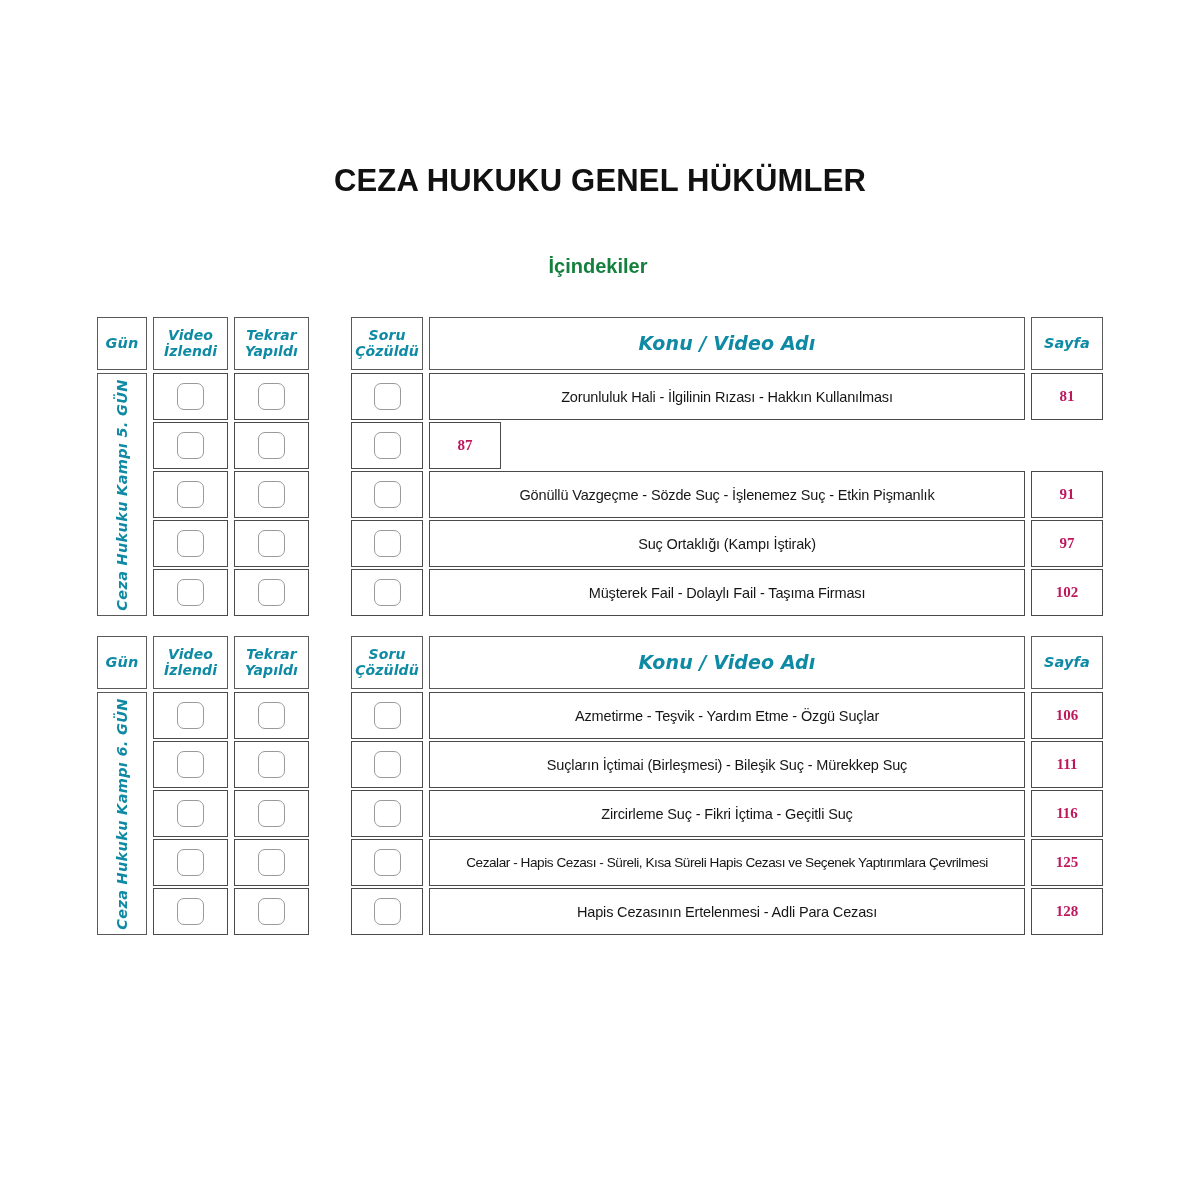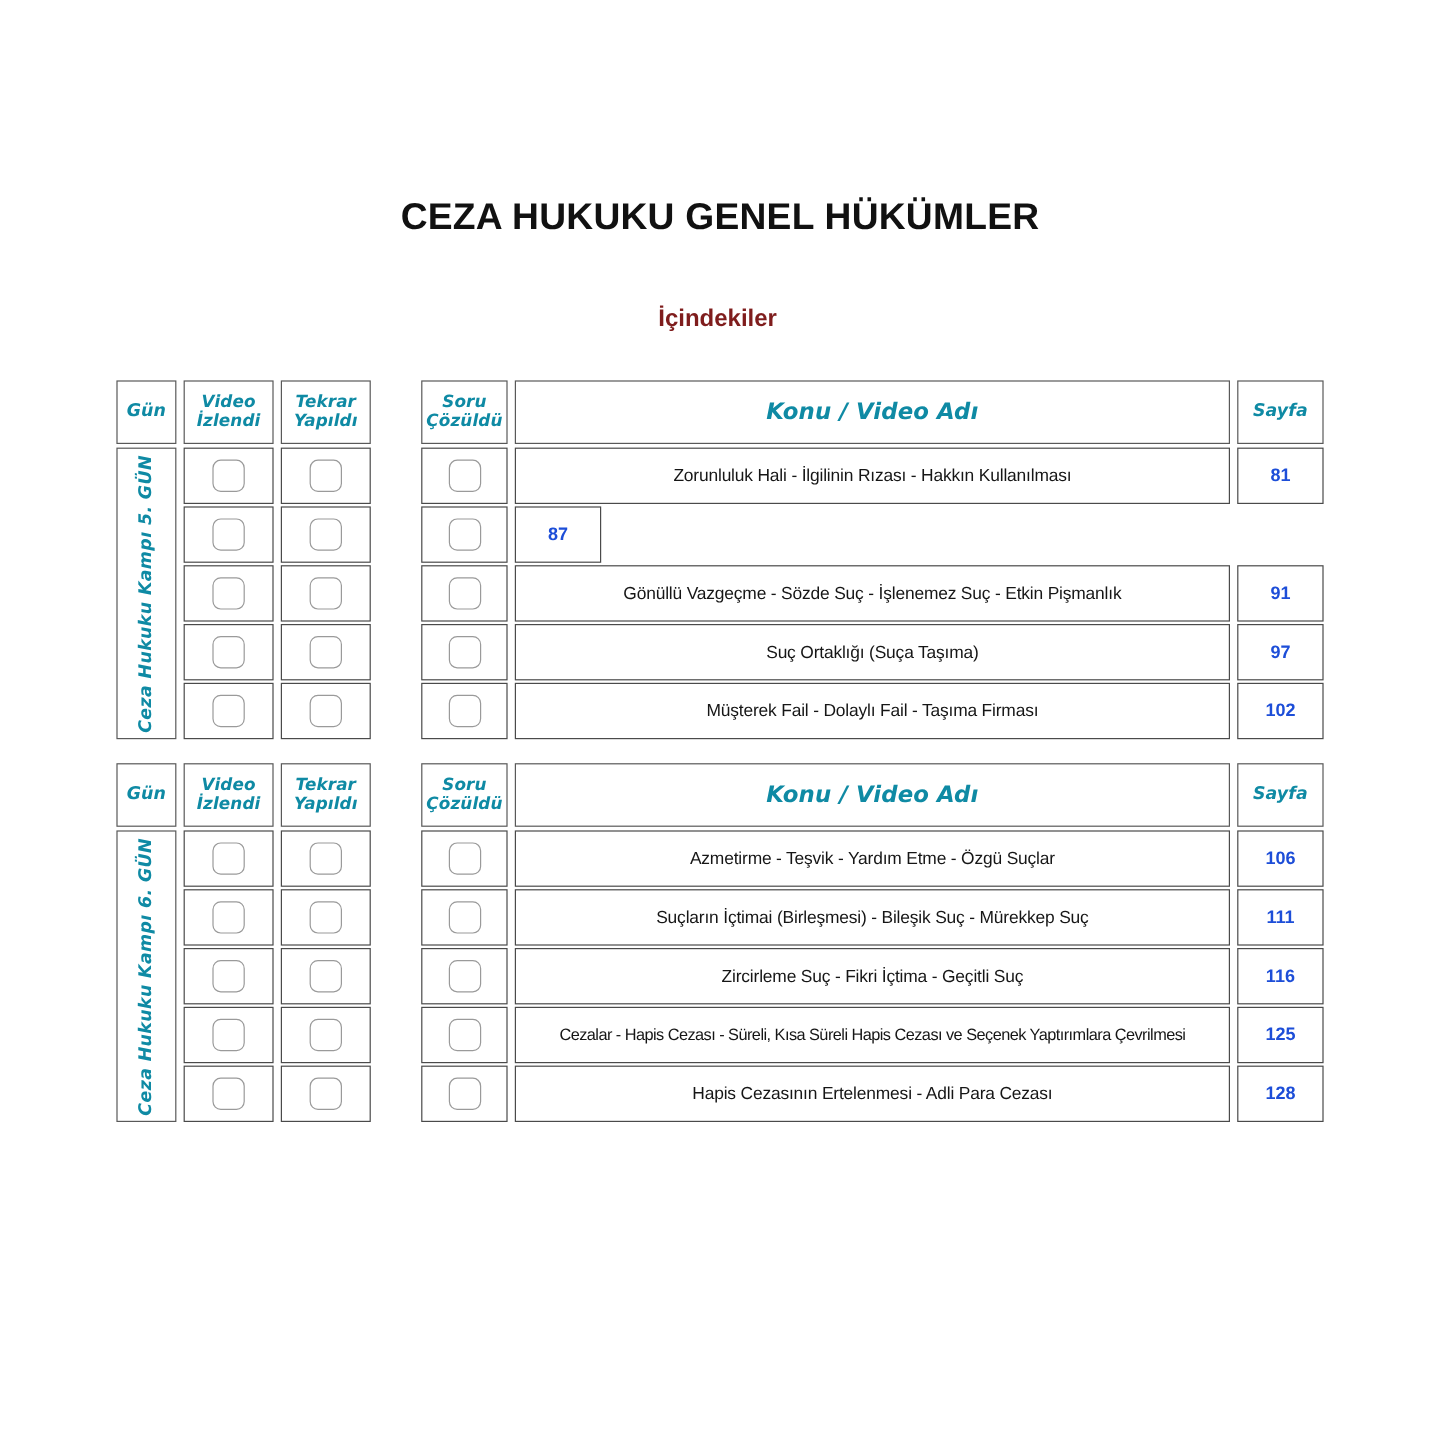--- a/index.html
+++ b/index.html
@@ -37,21 +37,21 @@
   }
 
   .doc-subtitle {
     position: absolute;
     top: 255px;
     left: 0;
     width: 1196px;
     text-align: center;
     font-size: 20px;
     font-weight: bold;
-    color: #7f1d1d;
+    color: #15803d;
     font-family: "Liberation Sans", sans-serif;
   }
 
   
   .toc-table {
     position: absolute;
     left: 97px;
     width: 1006px;
   }
   #table-0 { top: 317px; }
@@ -107,22 +107,22 @@
     text-align: right;
     padding: 0 6px;
     white-space: nowrap;
     letter-spacing: -0.15px;
   }
   .konu-text.tight { font-size: 13.6px; letter-spacing: -0.45px; }
 
   .sayfa-text {
     font-size: 15px;
     font-weight: bold;
-    color: #1d4ed8;
-    font-family: Liberation Sans, sans-serif;
+    color: #be185d;
+    font-family: Liberation Serif, serif;
   }
 
   
   .checkbox {
     width: 27px;
     height: 27px;
     border: 1px solid #9a9a9a;
     border-radius: 7px;
     background: #ffffff;
     box-sizing: border-box;
@@ -254,21 +254,21 @@
           <div class="cell c-video">
               <span class="checkbox"></span>
             </div>
           <div class="cell c-tekrar">
               <span class="checkbox"></span>
             </div>
           <div class="cell c-soru">
               <span class="checkbox"></span>
             </div>
           <div class="cell c-konu">
-              <span class="konu-text">Suç Ortaklığı (Suça Taşıma)</span>
+              <span class="konu-text">Suç Ortaklığı (Kampı İştirak)</span>
             </div>
           <div class="cell c-sayfa">
               <span class="sayfa-text">97</span>
             </div>
         </div>
 
         <div class="t-row body-row">
           <div class="cell c-video">
               <span class="checkbox"></span>
             </div>

